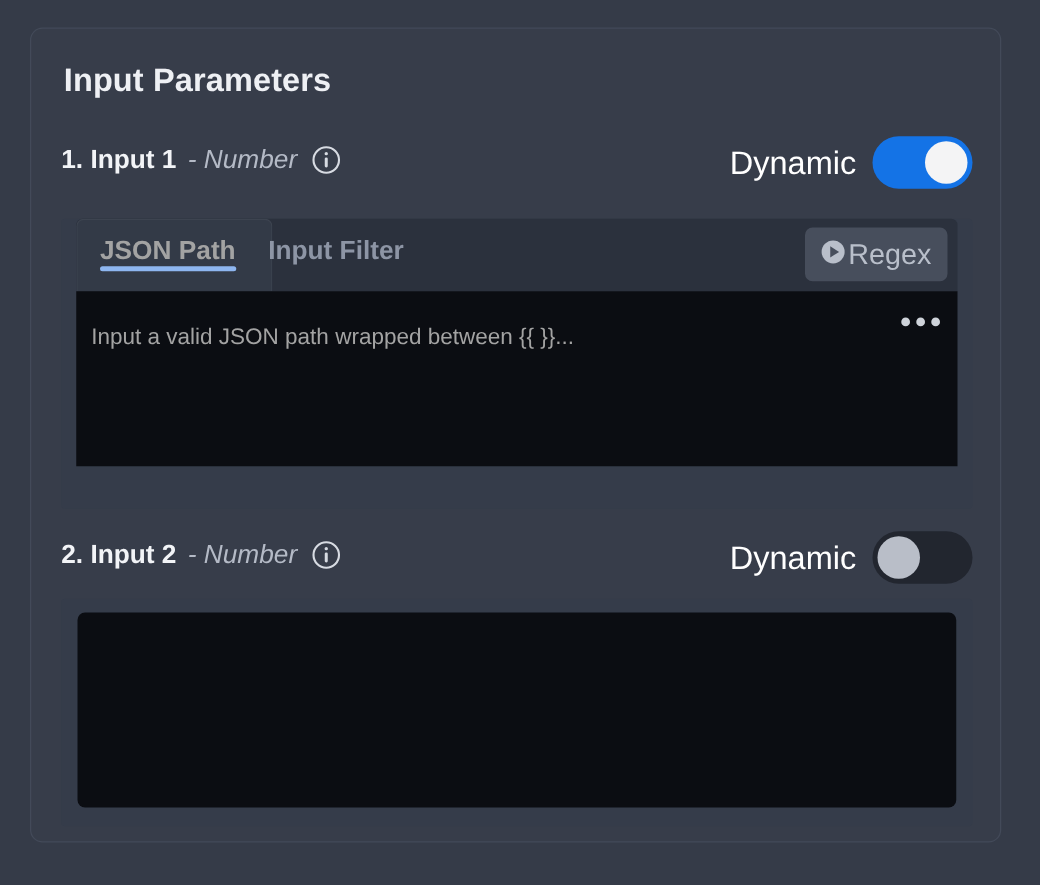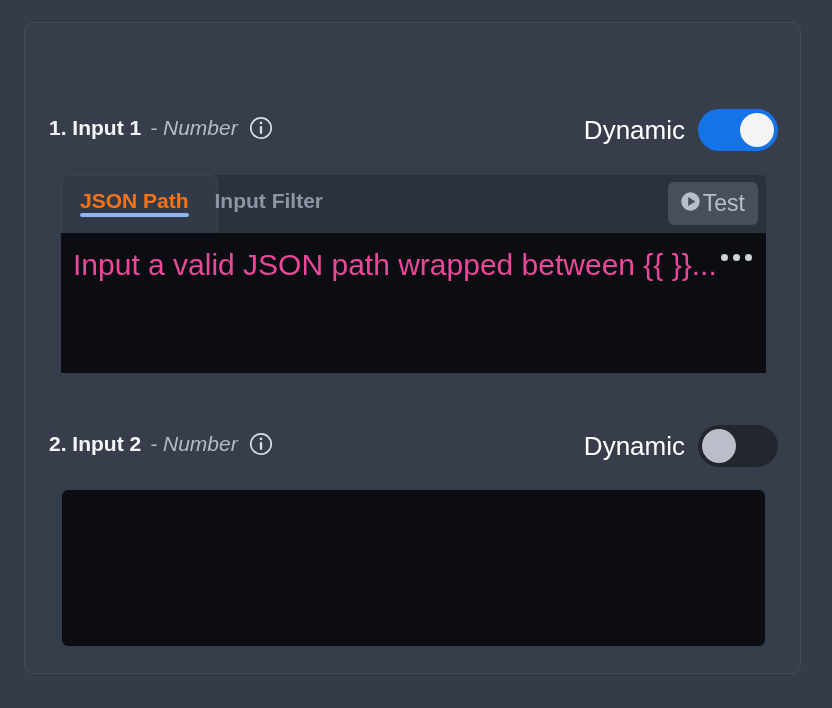--- a/index.html
+++ b/index.html
@@ -153,21 +153,21 @@
   }
   .tab {
     position: relative;
     font-size: 21px;
     font-weight: bold;
     padding: 14px 0 0 0;
     margin-right: 26px;
     white-space: nowrap;
   }
   .tab:first-child { margin-left: 19px; }
-  .tab.active { color: #f97316; }
+  .tab.active { color: #a3a3a3; }
   .tab.active::after {
     content: "";
     position: absolute;
     left: 0;
     right: 0;
     bottom: -4px;
     height: 4px;
     background: #8eb6f0;
     border-radius: 2px;
   }
@@ -194,23 +194,23 @@
 
   .editor {
     position: relative;
     height: 140px;
     background: #0b0d12;
     margin: 0 12px;
   }
   .editor-placeholder {
     position: absolute;
     left: 12px;
-    top: 15px;
-    font-size: 30px;
-    color: #ec4899;
+    top: 26px;
+    font-size: 18px;
+    color: #a3a3a3;
     white-space: nowrap;
   }
   .ellipsis-btn {
     position: absolute;
     right: 12px;
     top: 17px;
     display: flex;
     gap: 5px;
     padding: 4px 2px;
   }
@@ -226,20 +226,21 @@
     height: 156px;
     background: #0b0d12;
     border-radius: 6px;
   }
 </style>
 </head>
 <body>
 
 <div class="card">
 
+  <div class="card-title">Input Parameters</div>
 
   <div class="param param-1">
 
     <div class="param-head">
       <div class="param-label">
         <span class="param-index">1. Input 1</span>
         <span class="param-type">- Number</span>
         <span class="info-icon">
           <svg width="24" height="24" viewBox="0 0 24 24">
             <circle cx="12" cy="12" r="10.2" fill="none" stroke="#d7dbe2" stroke-width="1.7"></circle>
@@ -265,21 +266,21 @@
           <div class="tab active">JSON Path</div>
           <div class="tab inactive">Input Filter</div>
         </div>
         <div class="test-btn">
           <span class="play-icon">
             <svg width="23" height="23" viewBox="0 0 24 24">
               <circle cx="12" cy="12" r="9.6" fill="#b9bfca"></circle>
               <path d="M9.6 7.4 L17 12 L9.6 16.6 Z" fill="#474e5c"></path>
             </svg>
           </span>
-          <span class="test-label">Test</span>
+          <span class="test-label">Regex</span>
         </div>
       </div>
 
       <div class="editor">
         <div class="editor-placeholder">Input a valid JSON path wrapped between {{ }}...</div>
         <div class="ellipsis-btn">
           <i></i>
           <i></i>
           <i></i>
         </div>

